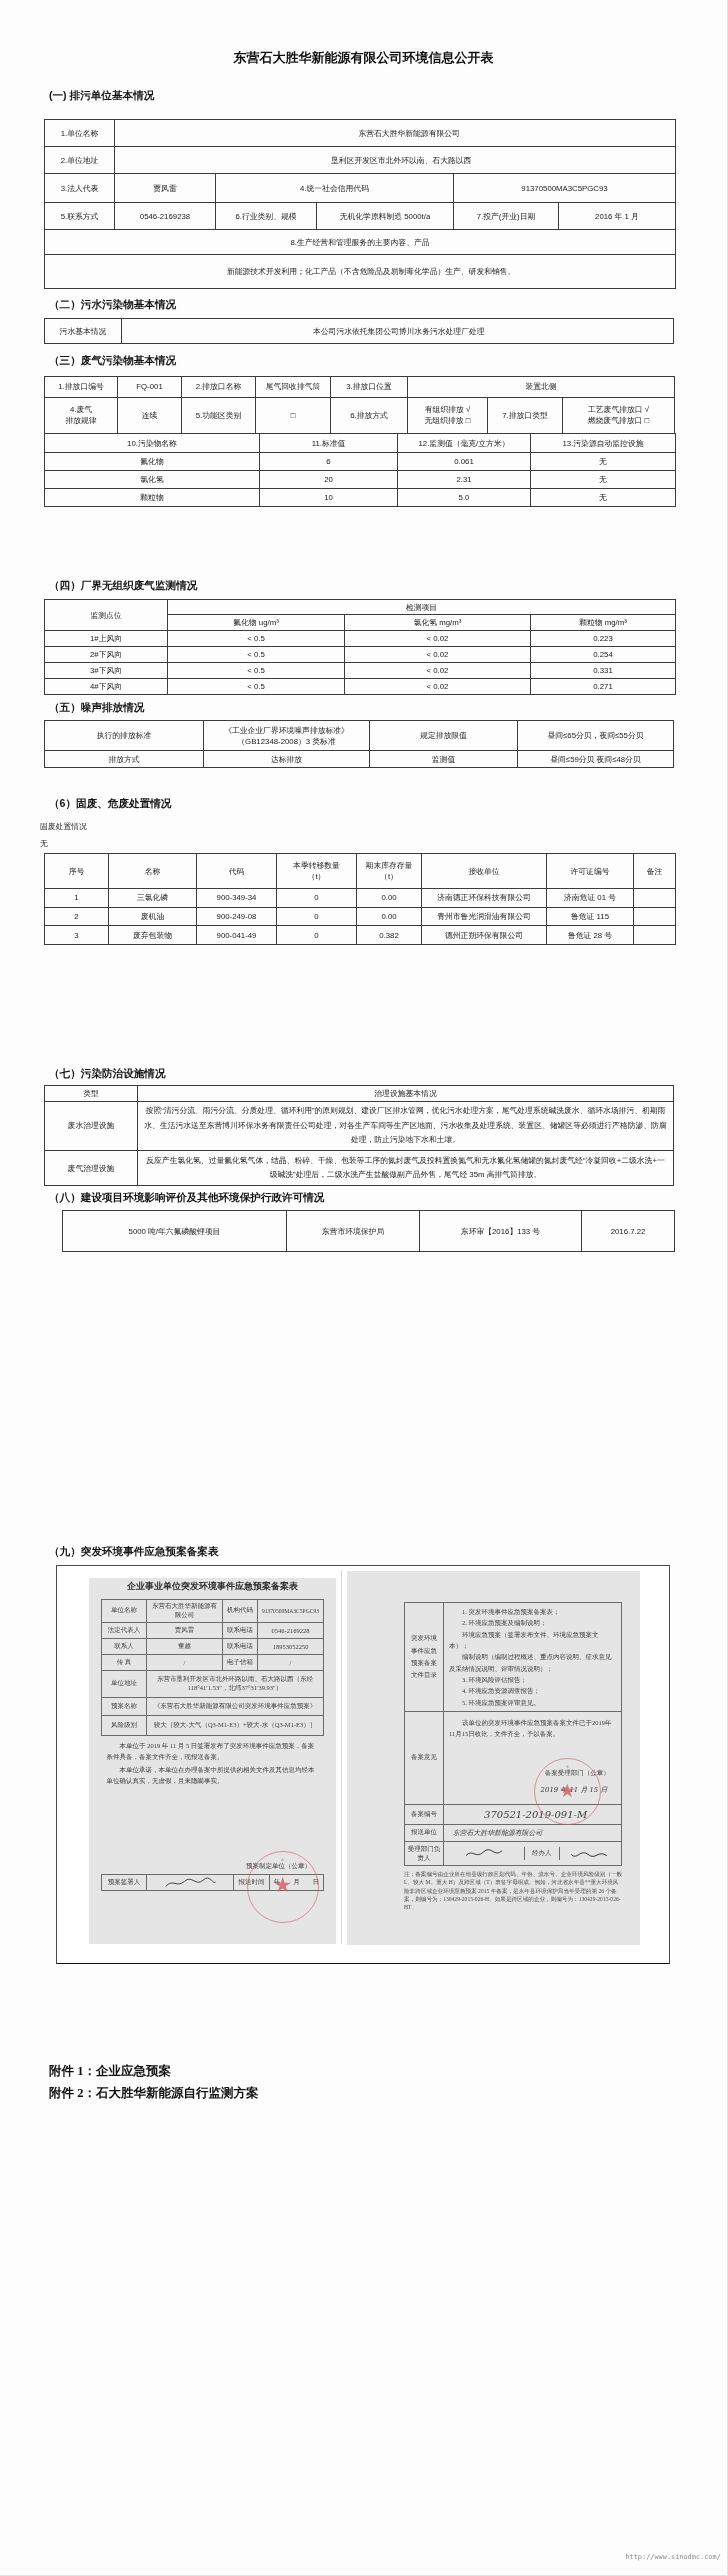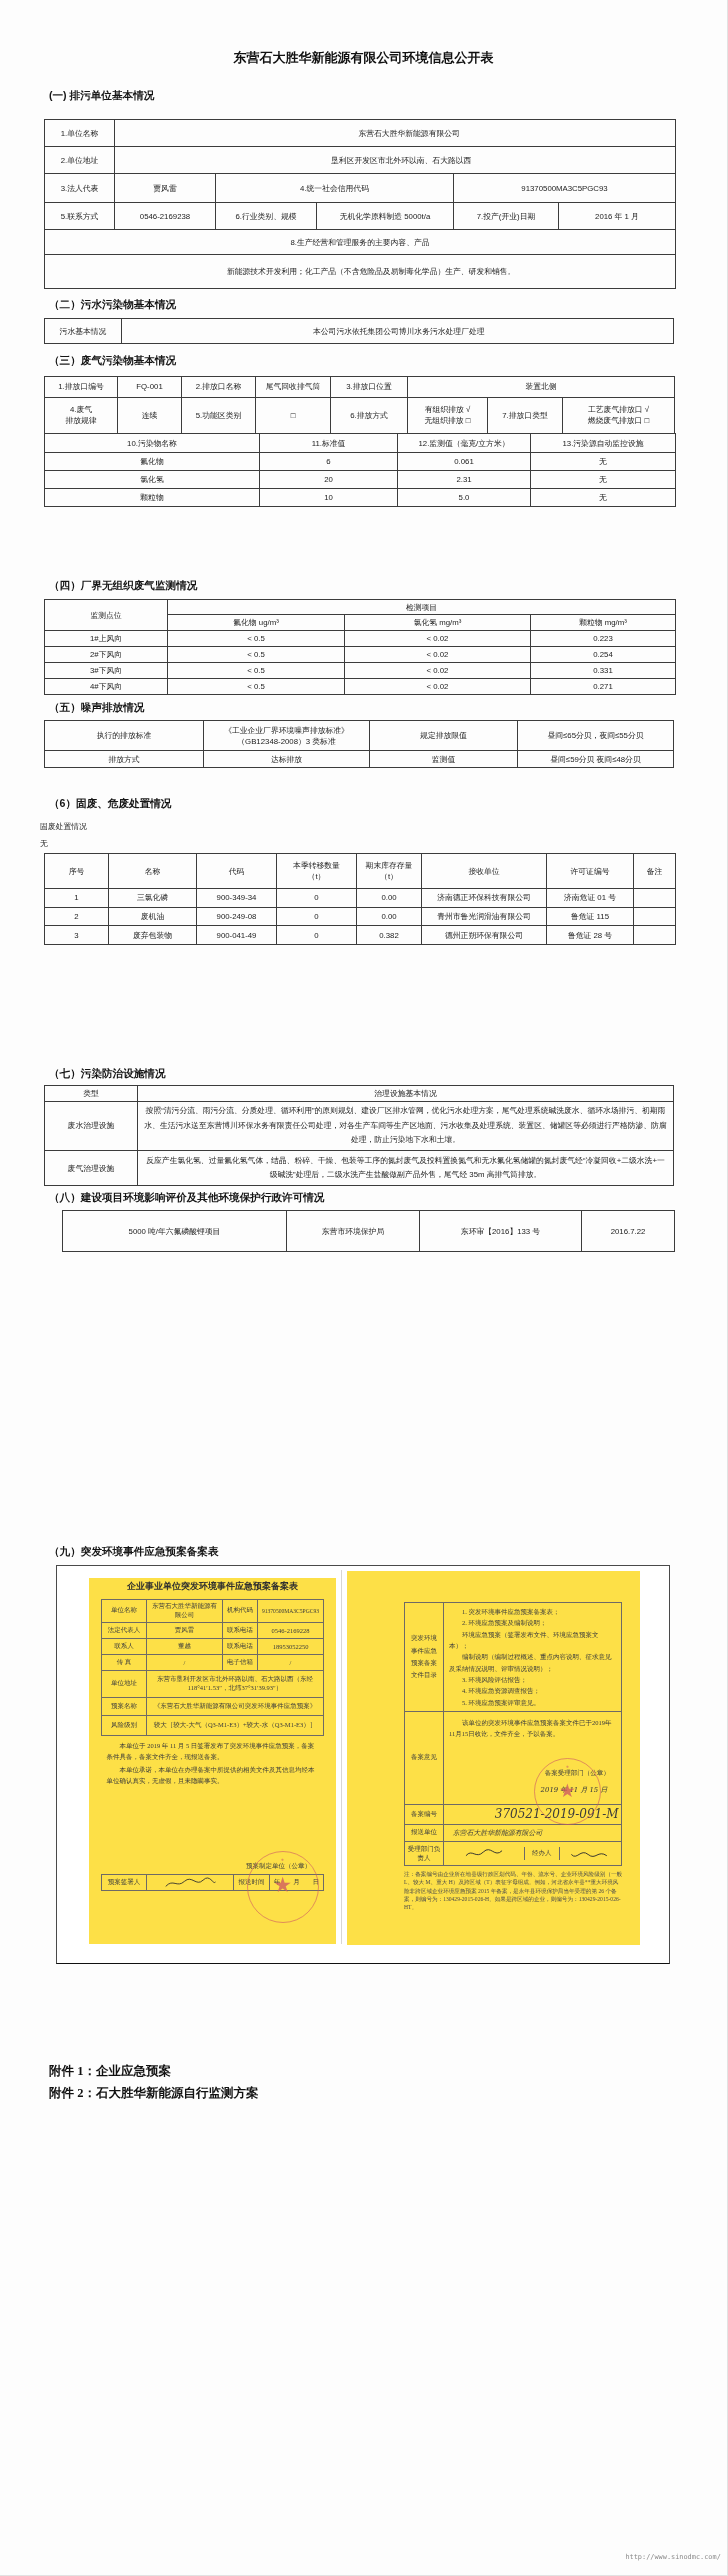--- a/index.html
+++ b/index.html
@@ -12,21 +12,21 @@
   table.t,table.t td{border:0.6px solid #3c3c3c;}
   table.t{border:1.2px solid #262626;}
   table.t td{font-size:7.8px;text-align:center;vertical-align:middle;padding:1.2px 3.7px;color:#222;box-sizing:border-box;}
   td.lft{text-align:left;}
   .pre{white-space:pre-line;}
   .small-label{margin:6.2px 0 0 40px;font-size:7.8px;color:#2a2a2a;}
   
   .bigbox{position:relative;margin-left:56px;margin-top:6.2px;width:614px;height:399px;background:#fff;
           border:0.9px solid #4a4a4a;border-bottom:1.9px solid #101010;box-sizing:border-box;}
   .scan-divider{position:absolute;left:284px;top:3.7px;width:1.2px;height:374px;background:#d8d6d2;}
-  .scan{position:absolute;font-family:"Liberation Serif","DejaVu Serif",serif;color:#3a3a3a;background:#fde047;}
+  .scan{position:absolute;font-family:"Liberation Serif","DejaVu Serif",serif;color:#3a3a3a;background:#e5e5e5;}
   .scan-l{left:32px;top:11.2px;width:247px;height:366px;}
   .scan-r{left:290px;top:5px;width:293px;height:374px;}
   .scan h3{margin:2.5px 0 6.2px 0;text-align:center;font-size:9px;color:#2f2f2f;}
   table.st{border-collapse:collapse;margin:0 auto;table-layout:fixed;}
   table.st,table.st td{border:0.6px solid #6e6a66;}
   table.st{border:0.9px solid #565350;}
   table.st td{font-size:6.5px;padding:0.6px 2.5px;text-align:center;vertical-align:middle;color:#3c3c3c;box-sizing:border-box;}
   .scan p{font-size:6.5px;line-height:1.65;margin:2.5px 5px;text-indent:2em;}
   .stamp-label{font-size:6.5px;text-align:right;margin:16px 11.2px 0 0;}
   .seal{position:absolute;border-radius:50%;border:1.9px solid rgba(206,90,98,.62);z-index:5;}
@@ -451,21 +451,21 @@
         <tr style="height:93px">
           <td>备案意见</td>
           <td style="vertical-align:top;padding:6.2px 5px 1.2px 5px">
             <p style="margin:0;text-indent:2em;text-align:left;">该单位的突发环境事件应急预案备案文件已于2019年11月15日收讫，文件齐全，予以备案。</p>
             <div class="stamp-label" style="margin:30px 6.2px 0 0;">备案受理部门（公章）</div>
             <div class="hand" style="text-align:right;margin:6.2px 8.7px 0 0;font-size:6.9px;">2019 年 11 月 15 日</div>
           </td>
         </tr>
         <tr style="height:20px">
           <td>备案编号</td>
-          <td class="hand" style="text-align:right;padding-left:8.7px;font-size:12px;">370521-2019-091-M</td>
+          <td class="hand" style="text-align:center;padding-left:8.7px;font-size:10px;">370521-2019-091-M</td>
         </tr>
         <tr style="height:17.4px">
           <td>报送单位</td>
           <td class="hand" style="text-align:left;padding-left:8.7px;font-size:6.9px;">东营石大胜华新能源有限公司</td>
         </tr>
         <tr style="height:24px">
           <td class="pre">受理部门负
 责人</td>
           <td style="padding:0;">
             <div style="display:flex;align-items:center;height:100%;">

